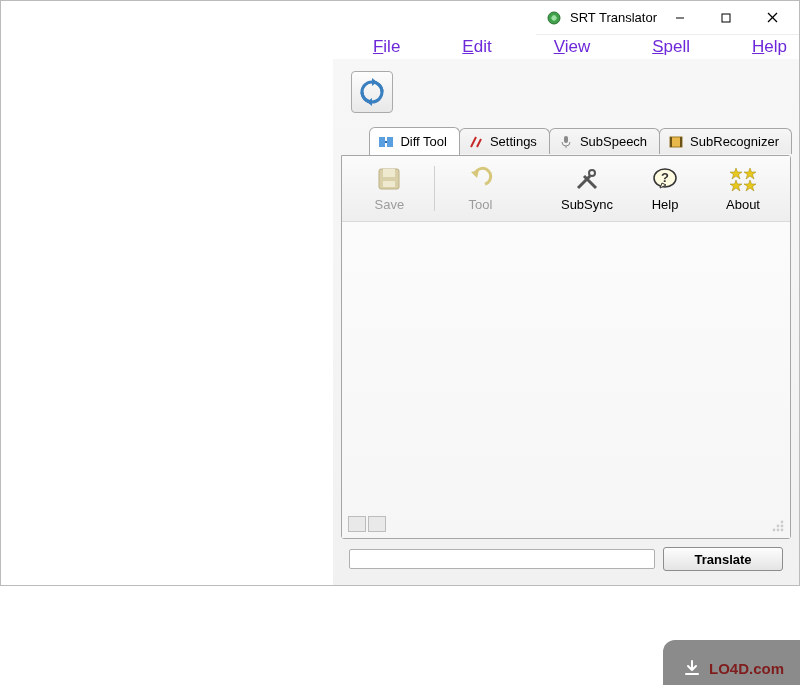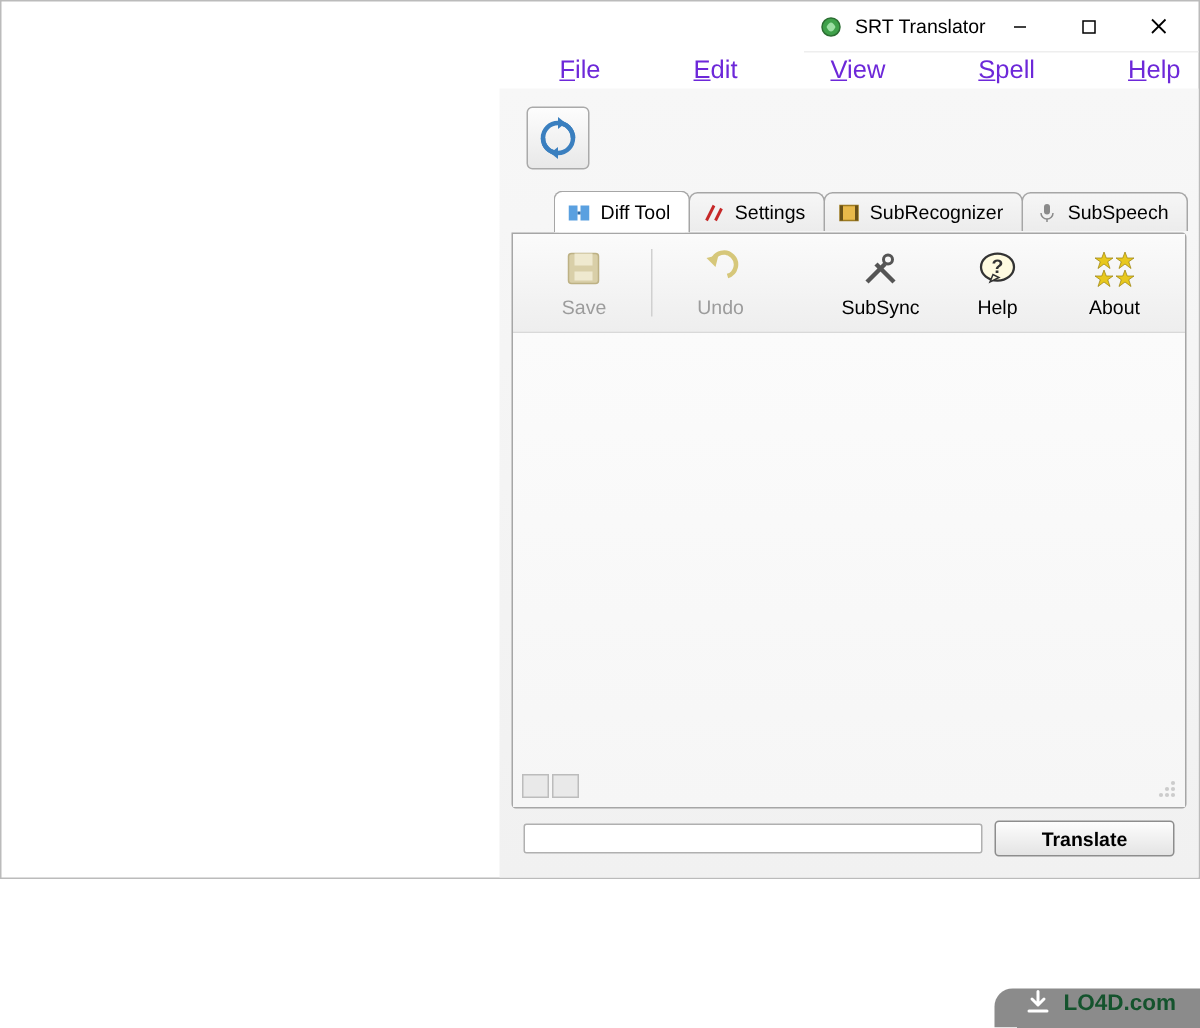--- a/index.html
+++ b/index.html
@@ -165,22 +165,22 @@
 }
 .btn{
   height:24px;min-width:120px;
   border:1px solid #8d8d8d;border-radius:3px;
   background:linear-gradient(#fdfdfd,#e4e4e4);
   font-size:13px;display:flex;align-items:center;justify-content:center;
 }
 .watermark{
   position:absolute;right:0;bottom:0;
   background:rgba(100,100,100,0.75);
-  color:#14532d;border-radius:12px 0 0 0;
-  padding:0 16px 8px 20px;font-size:15px;font-weight:bold;
+  color:#7f1d1d;border-radius:12px 0 0 0;
+  padding:19px 16px 8px 20px;font-size:15px;font-weight:bold;
   display:flex;align-items:center;gap:8px;
 }
 .watermark .dl-icon{width:18px;height:18px;}
 </style>
 </head>
 <body>
 
 <div class="window">
   <div class="titlebar">
     <span class="titlebar-icon">
@@ -245,36 +245,36 @@
             <svg width="14" height="14">
               <path d="M2 12 L7 2" stroke="#c62828" stroke-width="2"></path>
               <path d="M8 12 L12 4" stroke="#c62828" stroke-width="2"></path>
             </svg>
           </span>
         <span>Settings</span>
       </div>
       <div class="tab">
         <span class="tab-icon">
             <svg width="14" height="14">
+              <rect x="5" y="1" width="4" height="7" rx="2" fill="#8a8a8a"></rect>
+              <path d="M3 7 A4 4 0 0 0 11 7" fill="none" stroke="#8a8a8a"></path>
+              <line x1="7" y1="11" x2="7" y2="13" stroke="#8a8a8a"></line>
+            </svg>
+          </span>
+        <span>SubSpeech</span>
+      </div>
+      <div class="tab">
+        <span class="tab-icon">
+            <svg width="14" height="14">
               <rect x="1" y="2" width="12" height="10" fill="#e8b94a" stroke="#9c7a20"></rect>
               <rect x="1" y="2" width="2" height="10" fill="#6a5218"></rect>
               <rect x="11" y="2" width="2" height="10" fill="#6a5218"></rect>
             </svg>
           </span>
         <span>SubRecognizer</span>
-      </div>
-      <div class="tab">
-        <span class="tab-icon">
-            <svg width="14" height="14">
-              <rect x="5" y="1" width="4" height="7" rx="2" fill="#8a8a8a"></rect>
-              <path d="M3 7 A4 4 0 0 0 11 7" fill="none" stroke="#8a8a8a"></path>
-              <line x1="7" y1="11" x2="7" y2="13" stroke="#8a8a8a"></line>
-            </svg>
-          </span>
-        <span>SubSpeech</span>
       </div>
     </div>
 
     <div class="panel">
       <div class="toolbar">
         <div class="tool-btn disabled">
           <span class="tool-icon">
               <svg width="26" height="26">
                 <rect x="3" y="3" width="20" height="20" rx="2" fill="#d9cfa8" stroke="#bdb184"></rect>
                 <rect x="7" y="3" width="12" height="8" fill="#efe9cf"></rect>
@@ -284,21 +284,21 @@
           <span>Save</span>
         </div>
         <div class="tool-sep"></div>
         <div class="tool-btn disabled">
           <span class="tool-icon">
               <svg width="26" height="26">
                 <path d="M18 18 A8 8 0 1 0 8 8" fill="none" stroke="#d6c77a" stroke-width="3"></path>
                 <polygon points="4,6 12,4 10,12" fill="#d6c77a"></polygon>
               </svg>
             </span>
-          <span>Undo</span>
+          <span>Tool</span>
         </div>
         <div class="tool-spacer"></div>
         <div class="tool-btn">
           <span class="tool-icon">
               <svg width="26" height="26">
                 <line x1="4" y1="22" x2="16" y2="10" stroke="#555" stroke-width="3"></line>
                 <line x1="22" y1="22" x2="10" y2="10" stroke="#555" stroke-width="3"></line>
                 <circle cx="18" cy="7" r="3" fill="none" stroke="#555" stroke-width="2"></circle>
               </svg>
             </span>

